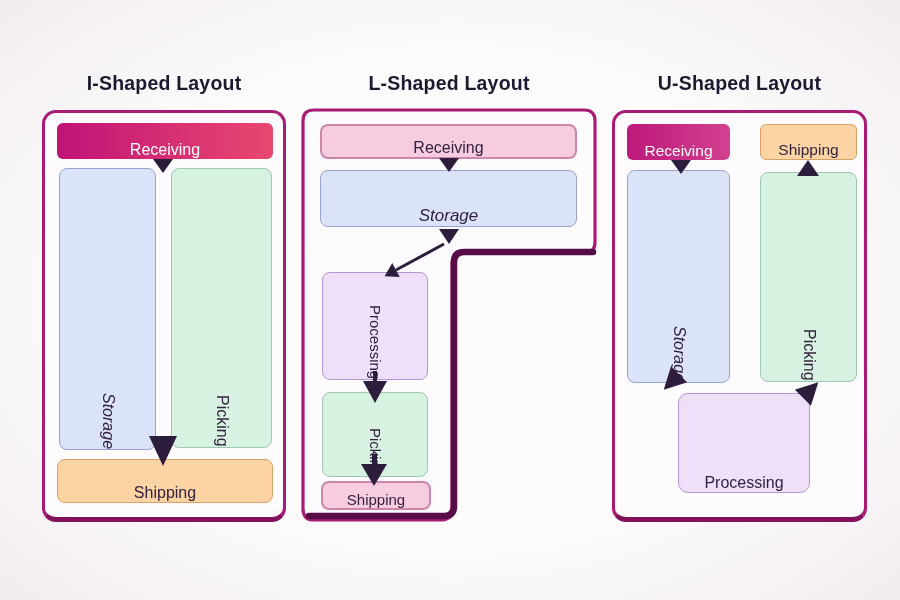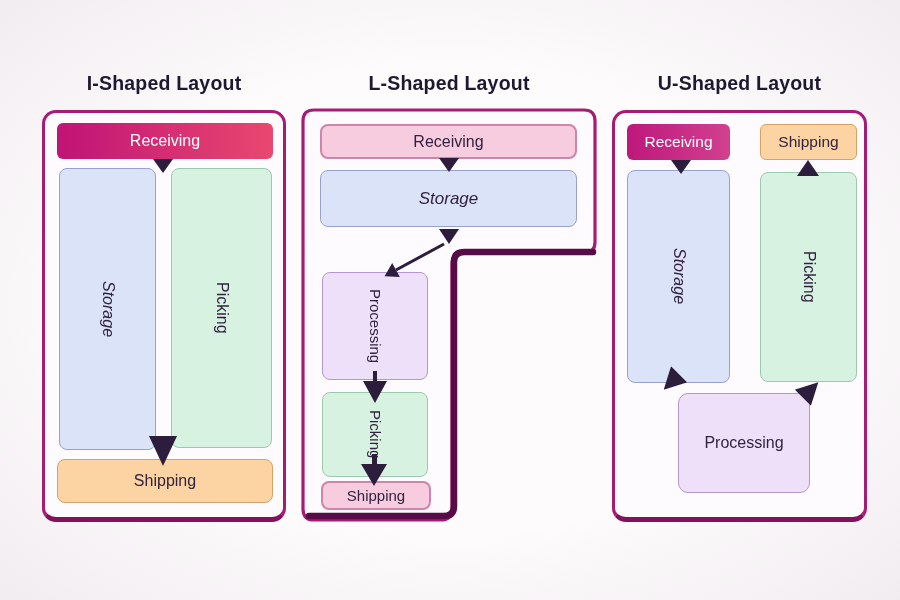--- a/index.html
+++ b/index.html
@@ -11,21 +11,21 @@
   .title{
     position:absolute;text-align:center;font-size:19.5px;font-weight:700;
     color:var(--title-text);letter-spacing:.2px;
   }
   .container{
     position:absolute;box-sizing:border-box;background:var(--container-fill);
     border:3px solid var(--container-border);border-bottom-width:5px;
     border-bottom-color:var(--container-shadow-soft);border-radius:14px;
   }
   .node{
-    position:absolute;box-sizing:border-box;display:flex;align-items:center;
+    position:absolute;box-sizing:border-box;display:flex;align-items:flex-end;
     justify-content:center;color:var(--label-text);font-size:16px;border-radius:8px;
   }
   .vtext{writing-mode:vertical-rl;}
   .grad-i{background:linear-gradient(90deg,var(--receiving-grad-start),var(--receiving-grad-end));
     color:#ffffff;border-radius:6px;}
   .grad-u{background:linear-gradient(90deg,var(--receiving-u-grad-start),var(--receiving-u-grad-end));
     color:#ffffff;border-radius:6px;}
   .pink{background:var(--pink-fill);border:2px solid var(--pink-border);}
   .blue{background:var(--blue-fill);border:1.5px solid var(--blue-border);font-style:italic;}
   .green{background:var(--green-fill);border:1.5px solid var(--green-border);}

